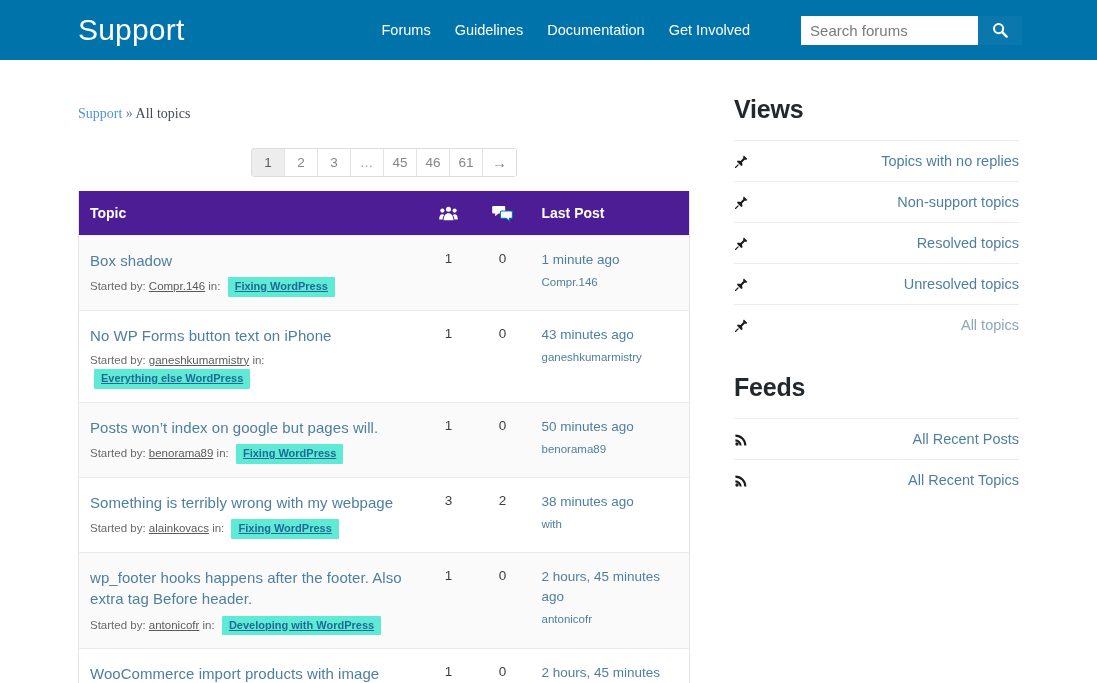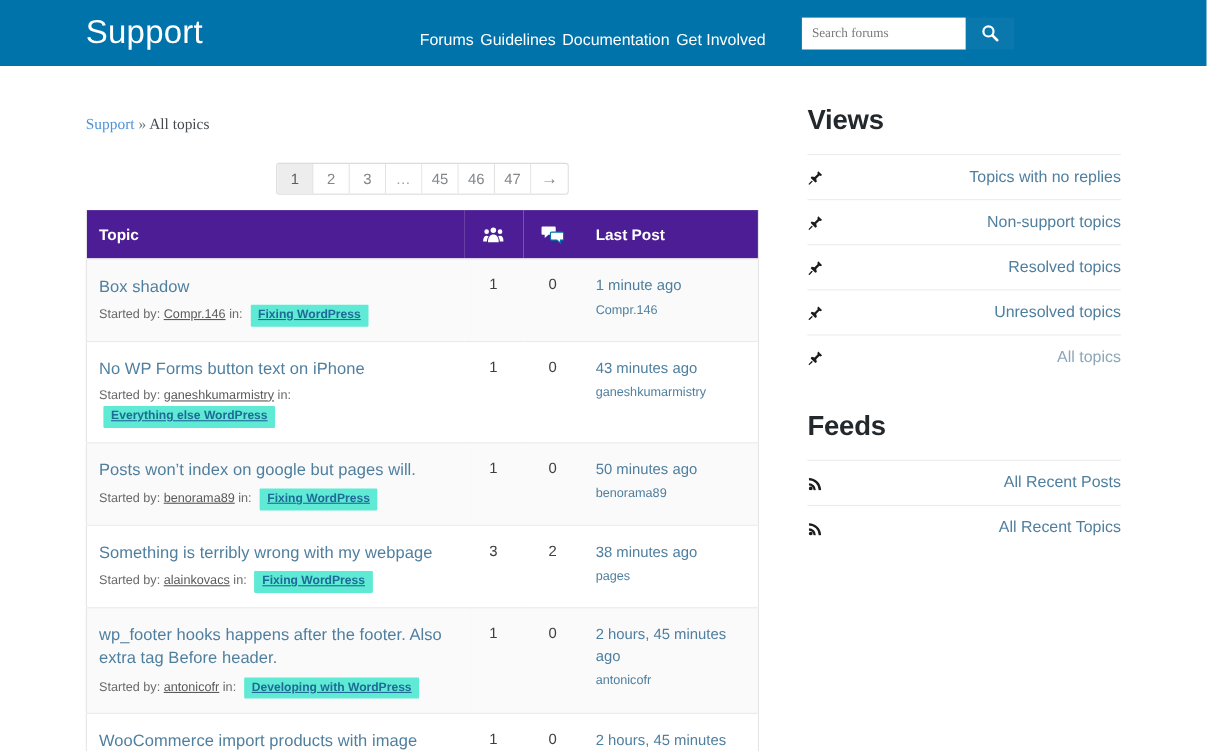--- a/index.html
+++ b/index.html
@@ -26,44 +26,44 @@
     color: #ffffff;
     font-size: 30px;
     font-weight: 300;
     letter-spacing: 0.2px;
     line-height: 1;
     margin: 0;
     white-space: nowrap;
   }
   .nav {
     display: flex;
-    align-items: flex-end;
+    align-items: center;
     margin-left: 197px;
-    gap: 6px;
+    gap: 24px;
   }
   .nav a {
     color: #ffffff;
     text-decoration: none;
     font-size: 14.5px;
     font-weight: 400;
     white-space: nowrap;
   }
   .searchwrap {
     display: flex;
     align-items: stretch;
     margin-left: 27px;
     height: 29px;
   }
   .searchwrap input {
-    width: 149px;
+    width: 177px;
     border: none;
     outline: none;
     background: #ffffff;
-    font-family: Liberation Serif, serif;
-    font-size: 12px;
+    font-family: Liberation Sans, sans-serif;
+    font-size: 15px;
     color: #444;
     padding: 0 9px;
   }
   .searchwrap input::placeholder { color: #7a7a7a; }
   .search-btn {
     width: 44px;
     background: #0a77ad;
     border: none;
     display: flex;
     align-items: center;
@@ -278,21 +278,21 @@
     </div>
 
     <div class="pagination">
       <div class="pager">
         <span class="current">1</span>
         <a href="#">2</a>
         <a href="#">3</a>
         <span class="dots">…</span>
         <a href="#">45</a>
         <a href="#">46</a>
-        <a href="#">47</a>
+        <a href="#">61</a>
         <a href="#" class="next">→</a>
       </div>
     </div>
 
     <table class="topics">
       <thead>
         <tr>
           <th class="th-topic">Topic</th>
           <th class="th-icon">
             <span>
@@ -380,21 +380,21 @@
               <span>Started by:</span>
               <a href="#" class="author">alainkovacs</a>
               <span>in:</span>
               <a href="#" class="badge">Fixing WordPress</a>
             </div>
           </td>
           <td class="cell-num">3</td>
           <td class="cell-num">2</td>
           <td class="cell-last">
             <a href="#" class="last-time">38 minutes ago</a>
-            <a href="#" class="last-author">pages</a>
+            <a href="#" class="last-author">with</a>
           </td>
         </tr>
 
         <tr>
           <td class="cell-topic">
             <a href="#" class="topic-title">wp_footer hooks happens after the footer. Also extra tag Before header.</a>
             <div class="topic-meta">
               <span>Started by:</span>
               <a href="#" class="author">antonicofr</a>
               <span>in:</span>

